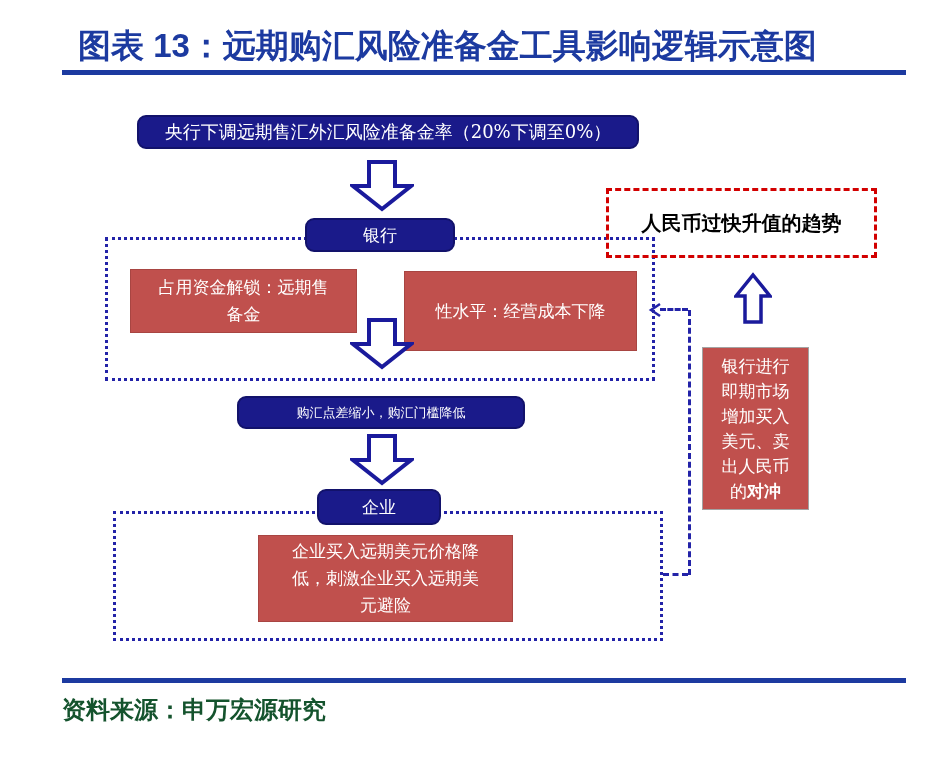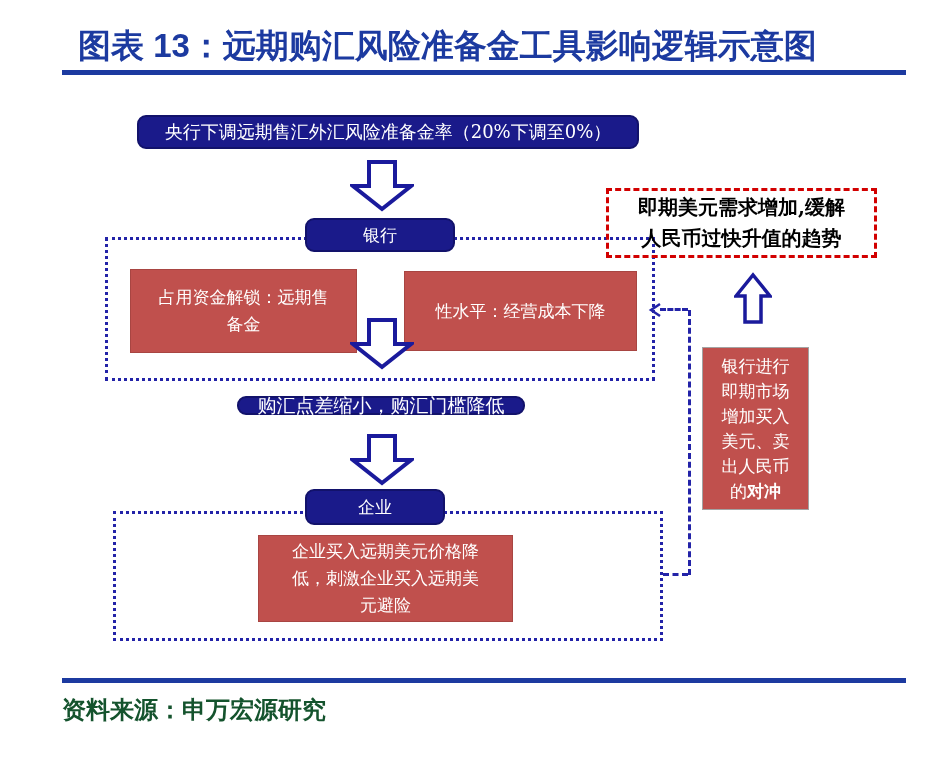--- a/index.html
+++ b/index.html
@@ -60,50 +60,49 @@
   <div class="navy-pill" style="left:137px;top:115px;width:502px;height:34px;font-size:18px;">央行下调远期售汇外汇风险准备金率（20%下调至0%）</div>
 
   <svg class="arrow" style="left:350px;top:160px;" width="64" height="52" viewBox="0 0 64 52">
     <polygon points="19,2 45,2 45,26 61,26 32,49 3,26 19,26" fill="#ffffff" stroke="#1a1a9c" stroke-width="4"></polygon>
   </svg>
 
   <div class="dotted-rect" style="left:105px;top:237px;width:550px;height:144px;"></div>
 
   <div class="navy-pill" style="left:305px;top:218px;width:150px;height:34px;font-size:17px;">银行</div>
 
-  <div class="red-box" style="left:130px;top:269px;width:227px;height:84px;font-size:17px;line-height:27px;">
+  <div class="red-box" style="left:130px;top:269px;width:227px;height:64px;font-size:17px;line-height:27px;">
     <span class="line">占用资金解锁：远期售</span>
     <span class="line">备金</span>
   </div>
   <div class="red-box" style="left:404px;top:271px;width:233px;height:80px;font-size:17px;line-height:27px;">
     <span class="line">性水平：经营成本下降</span>
   </div>
 
   <svg class="arrow" style="left:350px;top:318px;z-index:4;" width="64" height="52" viewBox="0 0 64 52">
     <polygon points="19,2 45,2 45,26 61,26 32,49 3,26 19,26" fill="#ffffff" stroke="#1a1a9c" stroke-width="4"></polygon>
   </svg>
 
-  <div class="navy-pill" style="left:237px;top:396px;width:288px;height:19px;font-size:19px;">购汇点差缩小，购汇门槛降低</div>
+  <div class="navy-pill" style="left:237px;top:396px;width:288px;height:33px;font-size:13px;">购汇点差缩小，购汇门槛降低</div>
 
   <svg class="arrow" style="left:350px;top:434px;" width="64" height="52" viewBox="0 0 64 52">
     <polygon points="19,2 45,2 45,26 61,26 32,49 3,26 19,26" fill="#ffffff" stroke="#1a1a9c" stroke-width="4"></polygon>
   </svg>
 
   <div class="dotted-rect" style="left:113px;top:511px;width:550px;height:130px;"></div>
 
-  <div class="navy-pill" style="left:305px;top:489px;width:140px;height:36px;font-size:17px;">企业</div>
+  <div class="navy-pill" style="left:317px;top:489px;width:124px;height:36px;font-size:17px;">企业</div>
 
   <div class="red-box" style="left:258px;top:535px;width:255px;height:87px;font-size:17px;line-height:27px;">
     <span class="line">企业买入远期美元价格降</span>
     <span class="line">低，刺激企业买入远期美</span>
     <span class="line">元避险</span>
   </div>
 
   <div class="outcome-box">
-    <span class="line">即期美元需求增加,缓解</span>
     <span class="line">人民币过快升值的趋势</span>
   </div>
 
   <svg class="arrow" style="left:734px;top:272px;" width="38" height="52" viewBox="0 0 38 52">
     <polygon points="2,24 19,3 36,24 27,24 27,50 11,50 11,24" fill="#ffffff" stroke="#1a1a9c" stroke-width="3.5"></polygon>
   </svg>
 
   <div class="hedge-box">
     <span class="line">银行进行</span>
     <span class="line">即期市场</span>

